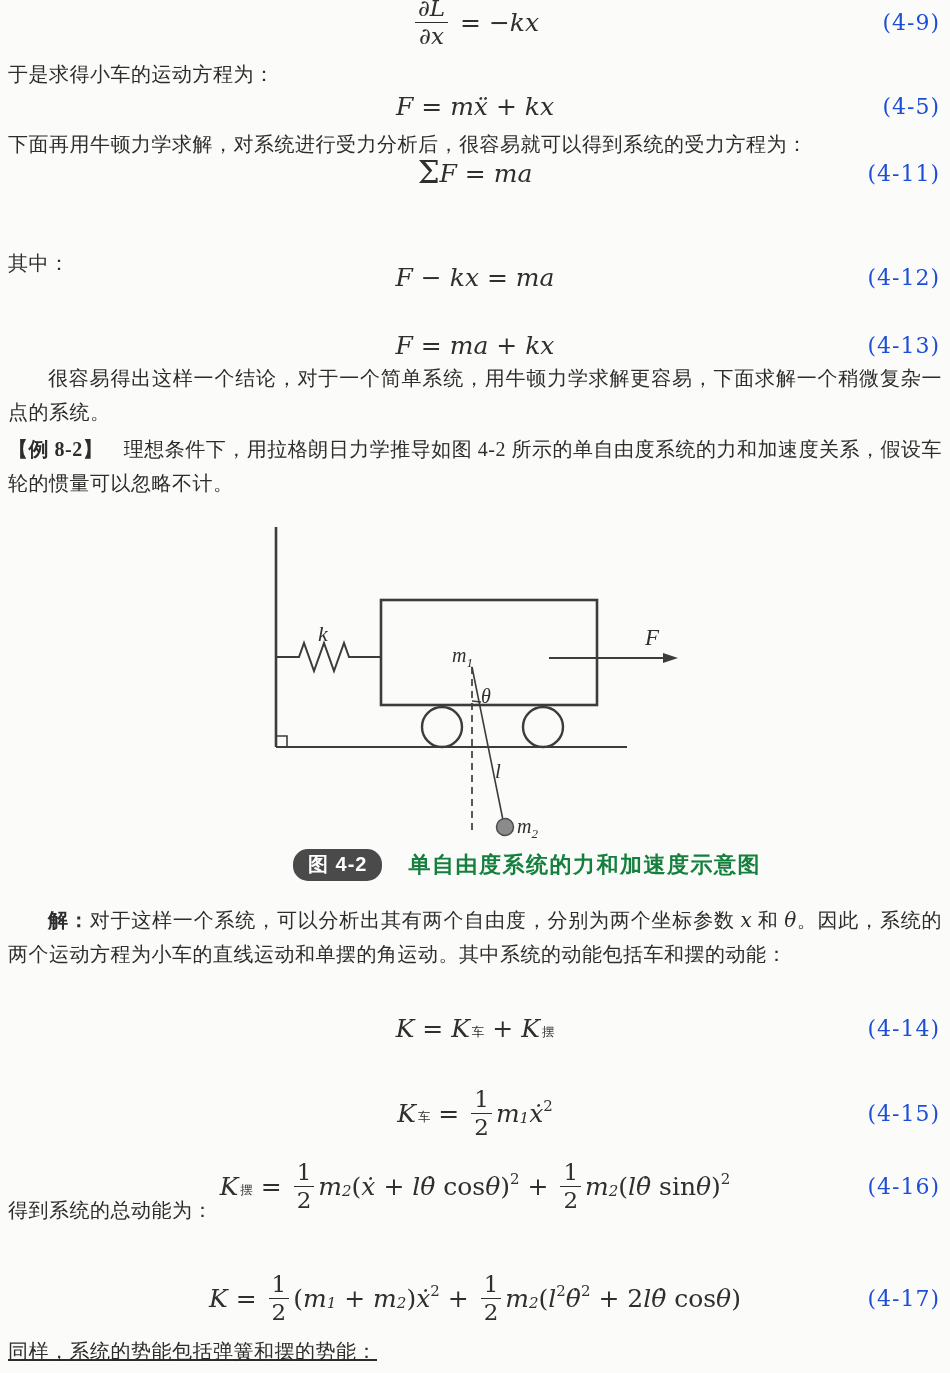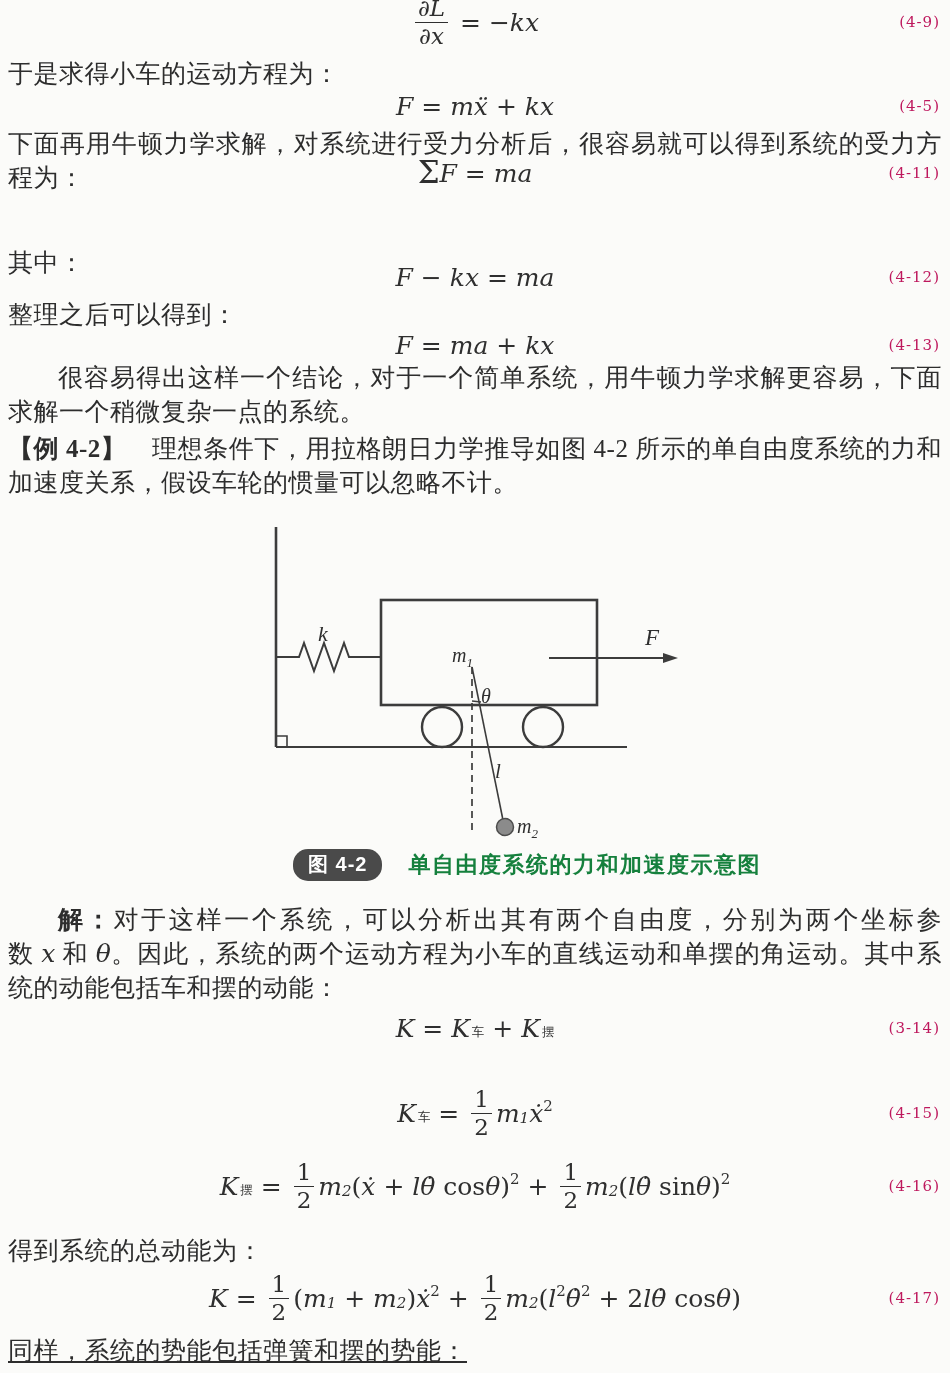--- a/index.html
+++ b/index.html
@@ -8,21 +8,21 @@
     width:950px;height:1373px;
     margin:0 auto;
     background:#fbfbf9;
     color:#2d2d2d;
     font-family:"Liberation Serif", serif;
     overflow:hidden;
   }
   
   .tline{
     position:absolute;left:8px;right:8px;
-    font-size:25px;line-height:34px;
+    font-size:20px;line-height:34px;
     letter-spacing:0.5px;
     text-align:justify;
   }
   .indent{text-indent:2em;}
   .b{font-weight:700;}
   .ivar{font-style:italic;font-family:"DejaVu Serif", serif;letter-spacing:0;}
   
   .eqrow{
     position:absolute;left:0;right:0;
     display:flex;justify-content:center;align-items:center;
@@ -42,21 +42,21 @@
     display:inline-flex;flex-direction:column;align-items:stretch;
     text-align:center;margin:0 4px;font-size:23px;
   }
   .frac .fn{display:block;line-height:1.15;padding:0 3px;}
   .frac .fd{display:block;line-height:1.15;padding:0 3px;border-top:1.6px solid #2f2f2f;}
   .frac.it{font-style:italic;}
   .eqno{
     position:absolute;right:10px;top:50%;
     transform:translateY(-50%);
     font-family:"DejaVu Serif", serif;
-    font-size:15px;font-style:normal;color:#be185d;
+    font-size:22px;font-style:normal;color:#1d4ed8;
     letter-spacing:1px;
   }
   
   .figwrap{position:absolute;left:0;top:515px;width:950px;height:340px;}
   .figcaption{
     position:absolute;left:0;right:0;top:849px;
     display:flex;align-items:center;justify-content:center;
     padding-left:104px;
   }
   .figbadge{
@@ -123,36 +123,35 @@
     <span class="eq">
         <span class="mi">F</span>
         <span class="mr">&nbsp;−&nbsp;</span>
         <span class="mi">kx</span>
         <span class="mr">&nbsp;=&nbsp;</span>
         <span class="mi">ma</span>
       </span>
     <span class="eqno">(4-12)</span>
   </div>
 
-  <div class="tline" style="top:298px;"><span>整理之后可以得到：</span></div>
 
   <div class="eqrow" style="top:329px;height:32px;">
     <span class="eq">
         <span class="mi">F</span>
         <span class="mr">&nbsp;=&nbsp;</span>
         <span class="mi">ma</span>
         <span class="mr">&nbsp;+&nbsp;</span>
         <span class="mi">kx</span>
       </span>
     <span class="eqno">(4-13)</span>
   </div>
 
   <div class="tline indent" style="top:361px;"><span>很容易得出这样一个结论，对于一个简单系统，用牛顿力学求解更容易，下面求解一个稍微复杂一点的系统。</span></div>
 
-  <div class="tline" style="top:432px;"><span class="b">【例 4-2】</span><span>　理想条件下，用拉格朗日力学推导如图 4-2 所示的单自由度系统的力和加速度关系，假设车轮的惯量可以忽略不计。</span></div>
+  <div class="tline" style="top:432px;"><span class="b">【例 8-2】</span><span>　理想条件下，用拉格朗日力学推导如图 4-2 所示的单自由度系统的力和加速度关系，假设车轮的惯量可以忽略不计。</span></div>
 
   <div class="figwrap">
     <svg width="950" height="340" viewBox="0 0 950 340">
 
       <line class="ln" x1="276" y1="12" x2="276" y2="232" stroke-width="2.6"></line>
 
       <line class="ln" x1="276" y1="232" x2="627" y2="232" stroke-width="2.2"></line>
 
       <path class="ln" d="M276 221 H287 V232" stroke-width="1.6"></path>
 
@@ -193,21 +192,21 @@
   <div class="eqrow" style="top:1012px;height:32px;">
     <span class="eq">
         <span class="mi">K</span>
         <span class="mr">&nbsp;=&nbsp;</span>
         <span class="mi">K</span>
         <span class="mc">车</span>
         <span class="mr">&nbsp;+&nbsp;</span>
         <span class="mi">K</span>
         <span class="mc">摆</span>
       </span>
-    <span class="eqno">(3-14)</span>
+    <span class="eqno">(4-14)</span>
   </div>
 
 
   <div class="eqrow" style="top:1084px;height:58px;">
     <span class="eq">
         <span class="mi">K</span>
         <span class="mc">车</span>
         <span class="mr">&nbsp;=&nbsp;</span>
         <span class="frac">
           <span class="fn">1</span>
@@ -250,21 +249,21 @@
         <span class="mr">(</span>
         <span class="mi">lθ̇</span>
         <span class="mr">&nbsp;sin</span>
         <span class="mi">θ</span>
         <span class="mr">)</span>
         <span class="sp">2</span>
       </span>
     <span class="eqno">(4-16)</span>
   </div>
 
-  <div class="tline" style="top:1234px;"><span>得到系统的总动能为：</span></div>
+  <div class="tline" style="top:1193px;"><span>得到系统的总动能为：</span></div>
 
   <div class="eqrow" style="top:1269px;height:58px;">
     <span class="eq">
         <span class="mi">K</span>
         <span class="mr">&nbsp;=&nbsp;</span>
         <span class="frac">
           <span class="fn">1</span>
           <span class="fd">2</span>
         </span>
         <span class="mr">(</span>

